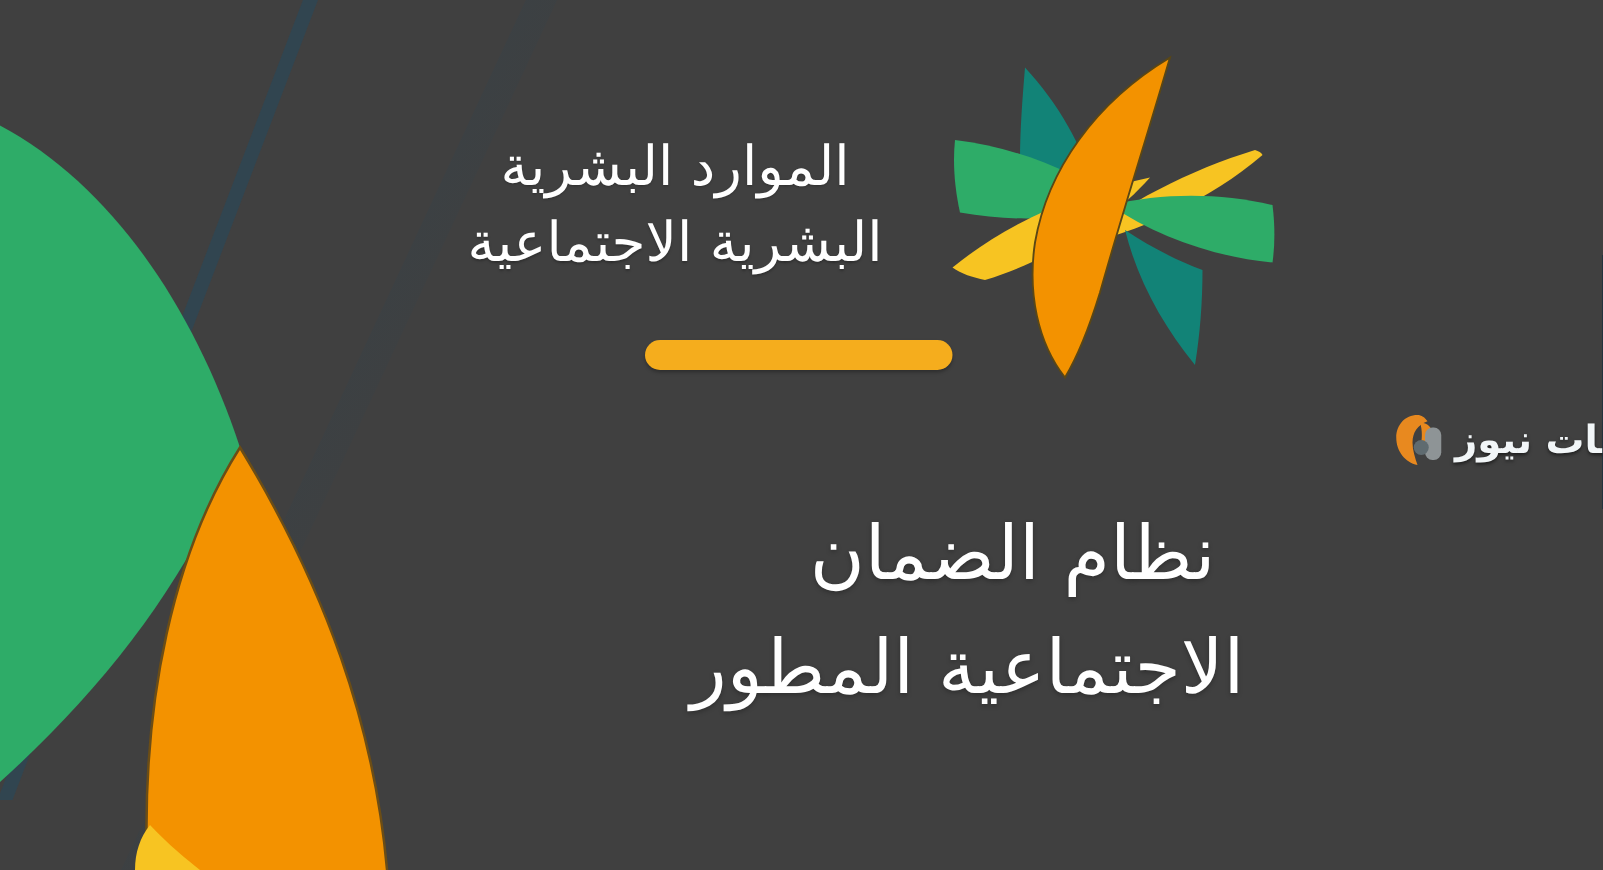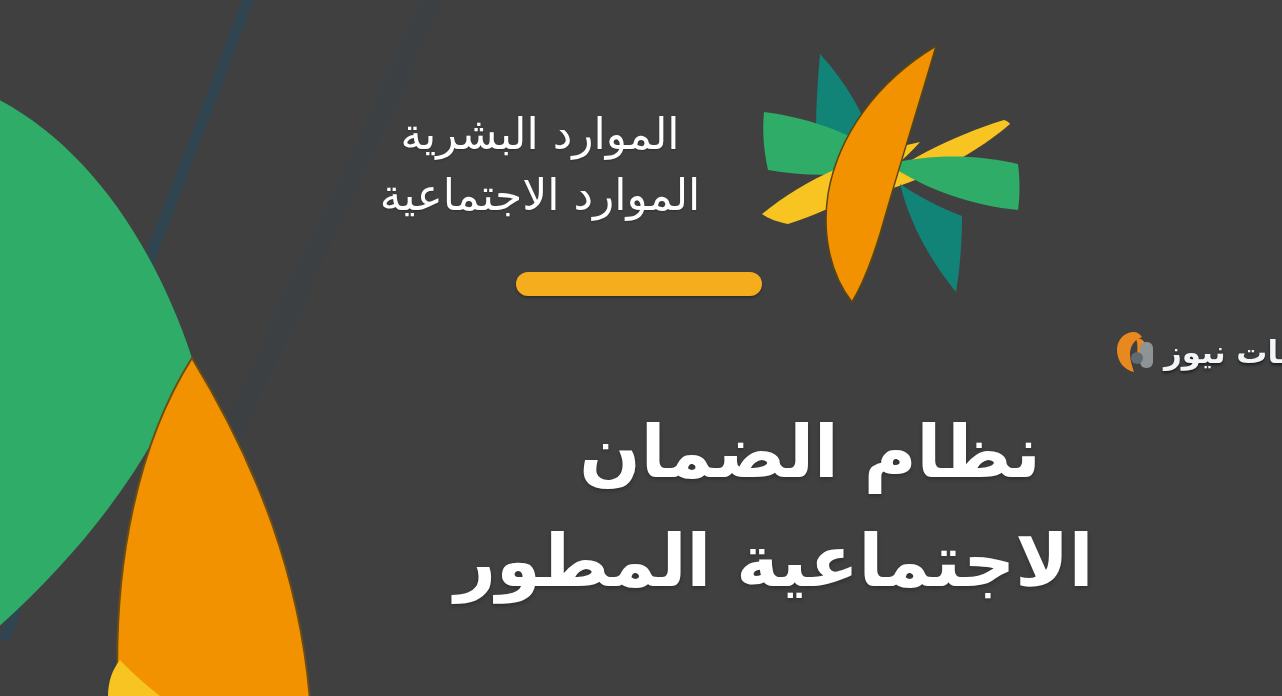--- a/index.html
+++ b/index.html
@@ -81,22 +81,22 @@
 
   
   .headline {
     position: absolute;
     left: 430px;
     top: 398px;
     width: 760px;
     direction: rtl;
     text-align: center;
     color: #ffffff;
-    font-size: 72px;
-    font-weight: bold;
+    font-size: 60px;
+    font-weight: normal;
     line-height: 1.52;
     letter-spacing: 0px;
     text-shadow: 0 2px 4px rgba(0,0,0,0.28);
   }
   .headline .hl-line { display: block; white-space: nowrap; }
   .headline .hl-2 { padding-right: 72px; }
 
   
   .watermark {
     position: absolute;
@@ -161,21 +161,21 @@
 
     <path d="M 258 172 C 214 168 166 152 128 126 C 170 116 216 116 258 126 C 260 142 260 158 258 172 Z" fill="#2eac68"></path>
 
     <path d="M 196 254 C 170 222 150 186 140 146 C 158 158 180 170 202 178 C 202 204 200 230 196 254 Z" fill="#128377"></path>
 
     <path d="M 176 8 C 158 70 138 132 120 196 C 112 222 104 244 92 264 C 70 236 62 196 68 156 C 78 98 116 44 176 8 Z" fill="#f39200" stroke="#5a4715" stroke-width="1.5"></path>
   </svg>
 
   <div class="ministry-text">
     <span class="ml-1">الموارد البشرية</span>
-    <span class="ml-2">الموارد الاجتماعية</span>
+    <span class="ml-2">البشرية الاجتماعية</span>
   </div>
 
   <div class="divider-pill"></div>
 
   <div class="headline">
     <span class="hl-line hl-1">نظام الضمان</span>
     <span class="hl-line hl-2">الاجتماعية المطور</span>
   </div>
 
   <div class="watermark">

